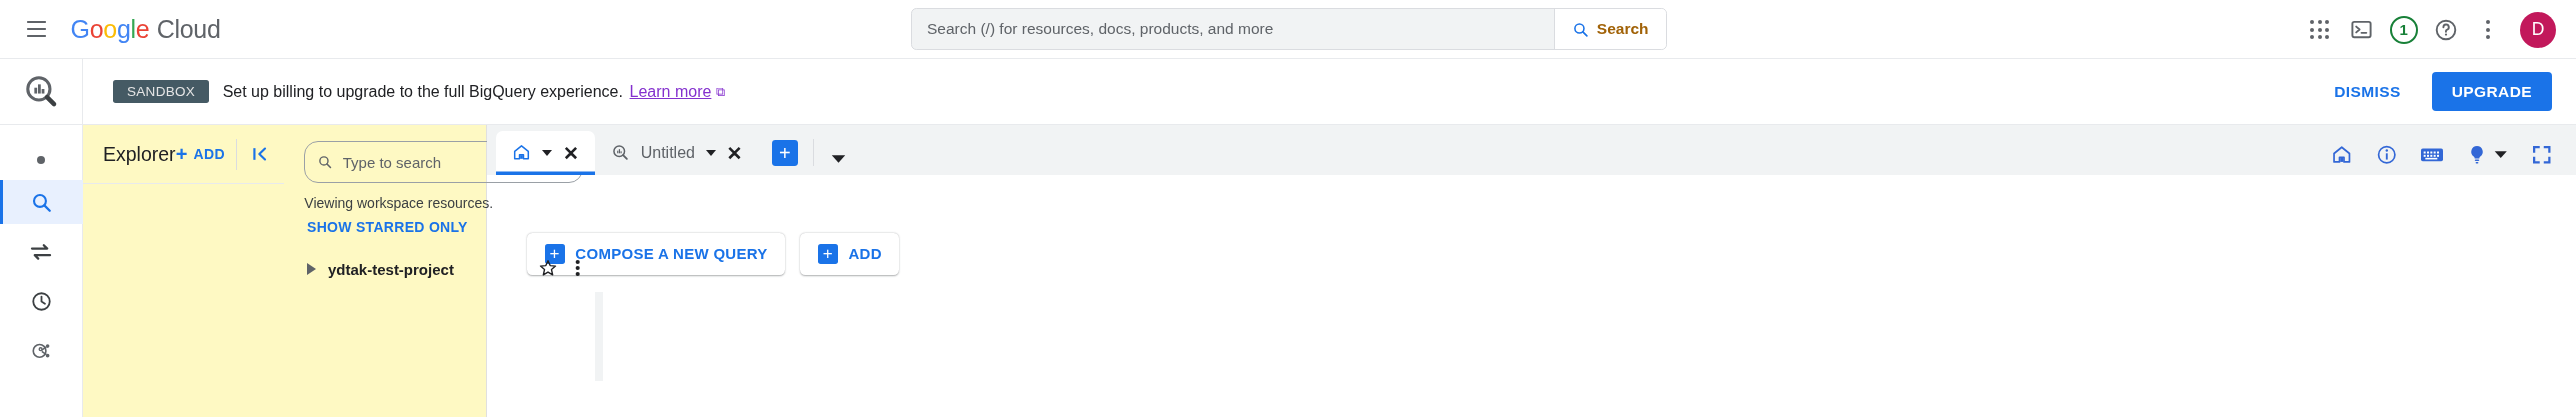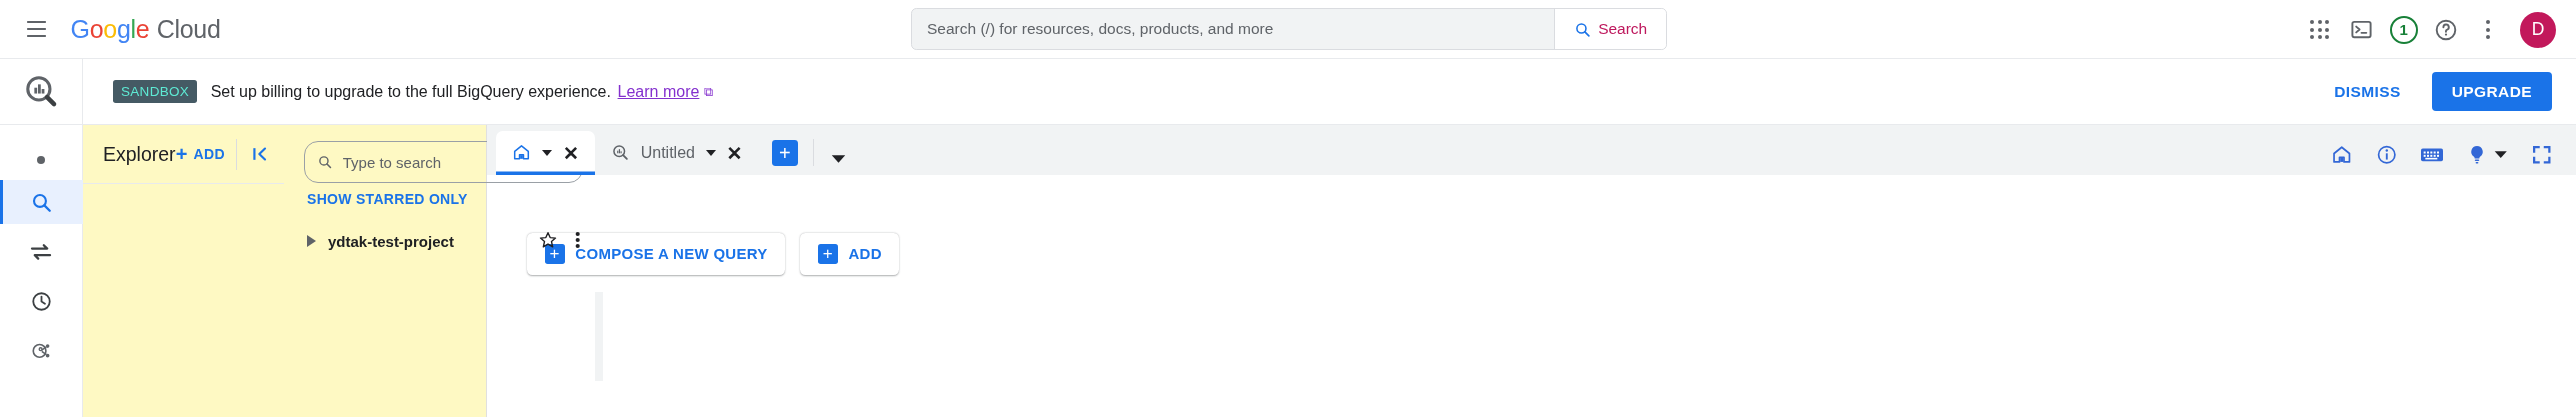--- a/index.html
+++ b/index.html
@@ -46,21 +46,21 @@
   .searchinput {
     flex: 1; height: 100%; border: 0; outline: 0; background: transparent;
     font-family: "Liberation Sans", sans-serif; font-size: 15.5px; color: #3c4043;
     padding: 0 15px;
   }
   .searchinput::placeholder { color: #5f6368; }
   .searchbtn {
     width: 112px; height: 100%; background: #ffffff; border-left: 0.7px solid #dadce0;
     display: flex; align-items: center; justify-content: center; gap: 7.4px; cursor: pointer;
   }
-  .searchbtn-text { color: #be185d; font-size: 15.5px; font-weight: normal; }
+  .searchbtn-text { color: #a16207; font-size: 15.5px; font-weight: bold; }
 
   .top-right { position: absolute; right: 20px; top: 0; height: 59px; display: flex; align-items: center; gap: 4px; }
   .ticon { width: 38px; height: 38px; display: flex; align-items: center; justify-content: center; cursor: pointer; border-radius: 50%; }
   .grid-icon { display: grid; grid-template-columns: repeat(3, 4px); grid-template-rows: repeat(3, 4px); gap: 3.4px; }
   .grid-icon i { width: 4px; height: 4px; background: #5f6368; border-radius: 50%; display: block; }
   .notif-badge {
     width: 28px; height: 28px; border: 2px solid #188038; border-radius: 50%;
     display: flex; align-items: center; justify-content: center;
     color: #188038; font-size: 15px; font-weight: bold;
   }
@@ -70,22 +70,22 @@
     width: 36px; height: 36px; border-radius: 50%; background: #c2185b; color: #fff;
     display: flex; align-items: center; justify-content: center; font-size: 17.5px; margin-left: 9.4px; cursor: pointer;
   }
 
   
   .bannerrow { height: 66px; flex: 0 0 66px; display: flex; border-bottom: 0.7px solid #e8eaed; background:#fff; }
   .rail-logo { width: 83px; flex: 0 0 83px; display:flex; align-items:center; justify-content:center;
                border-right: 0.7px solid #e8eaed; }
   .banner { flex: 1; display: flex; align-items: center; padding: 0 24px 0 30px; position: relative; }
   .sandbox-pill {
-    background: #455a64; color: #5eead4; font-size: 13.5px; letter-spacing: 0.3px;
-    padding: 4px 8px; border-radius: 2.7px; margin-right: 13.5px; white-space: nowrap;
+    background: #455a64; color: #e5e5e5; font-size: 13.5px; letter-spacing: 0.3px;
+    padding: 4px 14px; border-radius: 2.7px; margin-right: 13.5px; white-space: nowrap;
   }
   .banner-text { font-size: 16px; color: #202124; }
   .learn-link { color: #8430ce; font-size: 16px; margin-left: 6.7px; text-decoration: underline; cursor: pointer; }
   .ext-ico { margin-left: 4.7px; color: #8430ce; font-size: 12.8px; }
   .banner-actions { margin-left: auto; display: flex; align-items: center; gap: 19px; }
   .btn-text {
     color: #1a73e8; font-size: 15.5px; font-weight: bold; letter-spacing: 0.4px;
     padding: 9.4px 12px; border-radius: 4px; cursor: pointer; background: transparent; border: 0;
     font-family: "Liberation Sans", sans-serif;
   }
@@ -338,20 +338,21 @@
       <div class="exp-body">
         <div class="tts">
           <svg width="16" height="16" viewBox="0 0 24 24">
             <circle cx="10.4" cy="10.4" r="6.1" fill="none" stroke="#5f6368" stroke-width="2.1"></circle>
             <line x1="15" y1="15" x2="20.2" y2="20.2" stroke="#5f6368" stroke-width="2.3" stroke-linecap="round"></line>
           </svg>
           <input type="text" placeholder="Type to search" style="">
           <span class="help-dot">?</span>
         </div>
 
+        <div class="viewing">Viewing workspace resources.</div>
         <div class="starred">SHOW STARRED ONLY</div>
 
         <div class="tree-row">
           <span class="tri"></span>
           <span class="tree-label">ydtak-test-project</span>
           <span class="tree-actions">
             <span>
               <svg width="20" height="20" viewBox="0 0 24 24">
                 <polygon points="12,3.2 14.6,9.1 21,9.7 16.2,13.9 17.6,20.2 12,16.9 6.4,20.2 7.8,13.9 3,9.7 9.4,9.1" fill="none" stroke="#202124" stroke-width="1.7" stroke-linejoin="round"></polygon>
               </svg>

